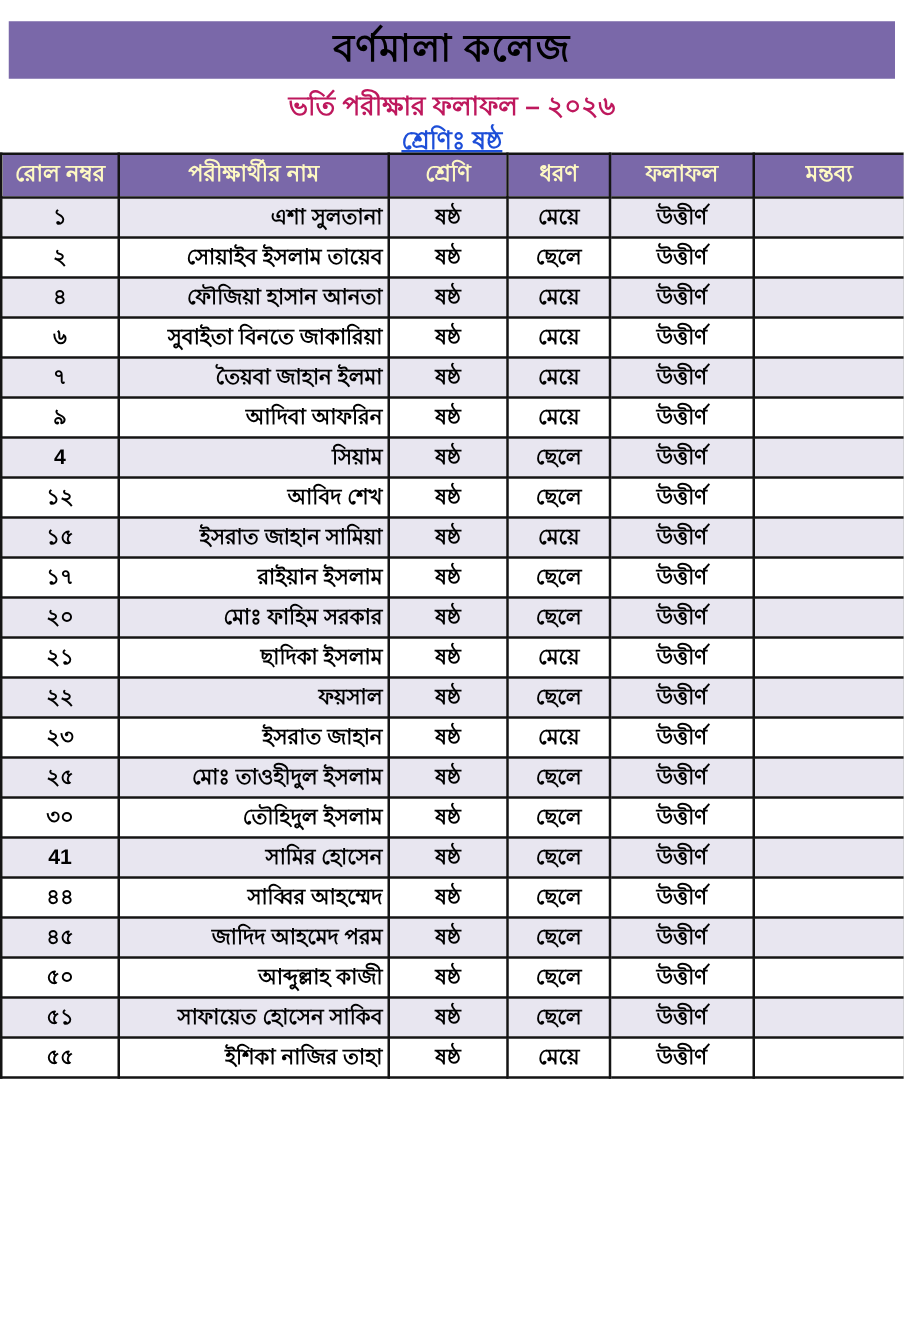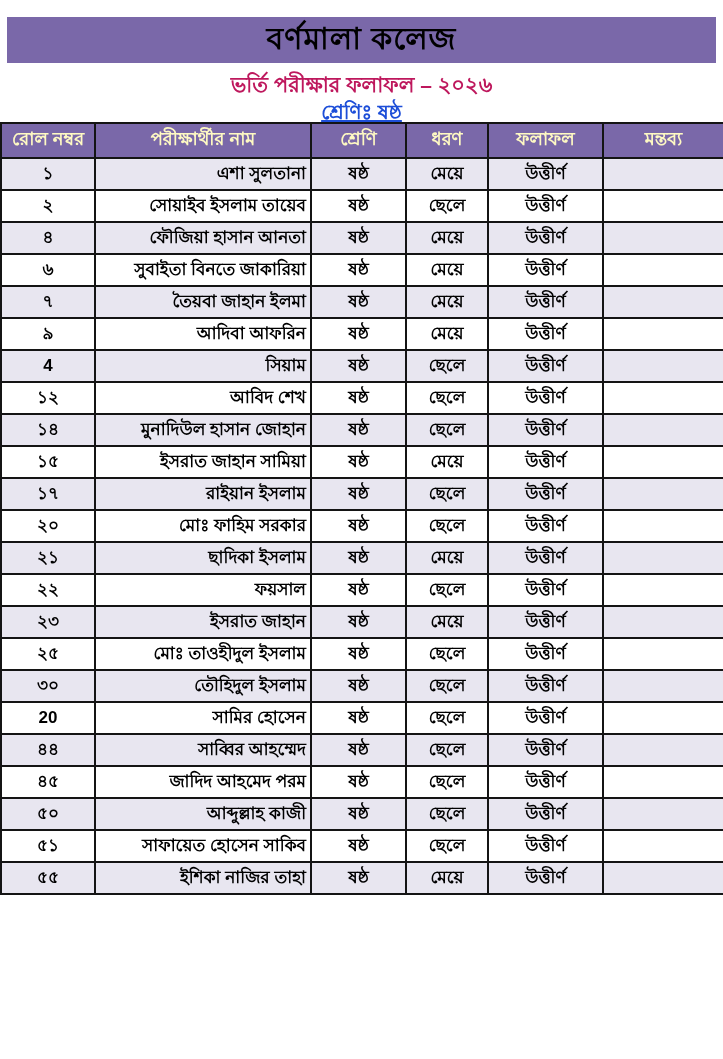--- a/index.html
+++ b/index.html
@@ -186,28 +186,20 @@
         </tr>
         <tr>
           <td class="cell-roll">১২</td>
           <td class="cell-name">আবিদ শেখ</td>
           <td class="cell-class">ষষ্ঠ</td>
           <td class="cell-type">ছেলে</td>
           <td class="cell-result">উত্তীর্ণ</td>
           <td class="cell-remark"></td>
         </tr>
         <tr>
-          <td class="cell-roll">১৪</td>
-          <td class="cell-name">মুনাদিউল হাসান জোহান</td>
-          <td class="cell-class">ষষ্ঠ</td>
-          <td class="cell-type">ছেলে</td>
-          <td class="cell-result">উত্তীর্ণ</td>
-          <td class="cell-remark"></td>
-        </tr>
-        <tr>
           <td class="cell-roll">১৫</td>
           <td class="cell-name">ইসরাত জাহান সামিয়া</td>
           <td class="cell-class">ষষ্ঠ</td>
           <td class="cell-type">মেয়ে</td>
           <td class="cell-result">উত্তীর্ণ</td>
           <td class="cell-remark"></td>
         </tr>
         <tr>
           <td class="cell-roll">১৭</td>
           <td class="cell-name">রাইয়ান ইসলাম</td>
@@ -258,21 +250,21 @@
         </tr>
         <tr>
           <td class="cell-roll">৩০</td>
           <td class="cell-name">তৌহিদুল ইসলাম</td>
           <td class="cell-class">ষষ্ঠ</td>
           <td class="cell-type">ছেলে</td>
           <td class="cell-result">উত্তীর্ণ</td>
           <td class="cell-remark"></td>
         </tr>
         <tr>
-          <td class="cell-roll">20</td>
+          <td class="cell-roll">41</td>
           <td class="cell-name">সামির হোসেন</td>
           <td class="cell-class">ষষ্ঠ</td>
           <td class="cell-type">ছেলে</td>
           <td class="cell-result">উত্তীর্ণ</td>
           <td class="cell-remark"></td>
         </tr>
         <tr>
           <td class="cell-roll">৪৪</td>
           <td class="cell-name">সাব্বির আহম্মেদ</td>
           <td class="cell-class">ষষ্ঠ</td>

